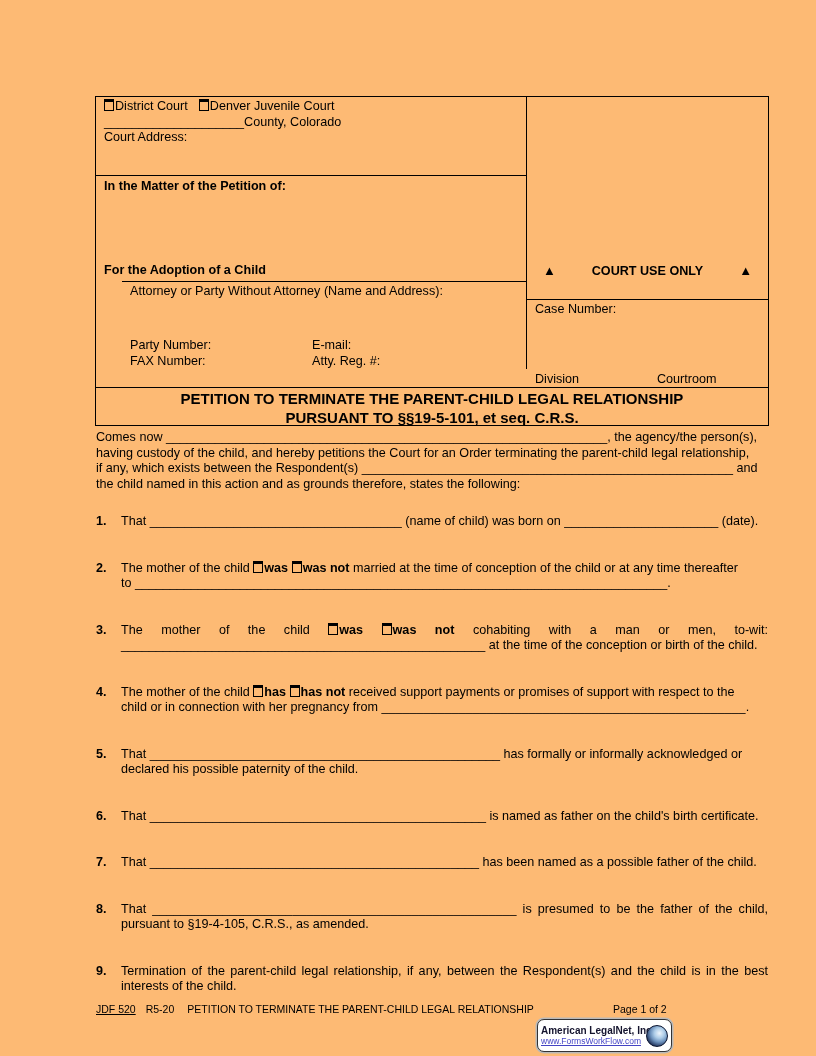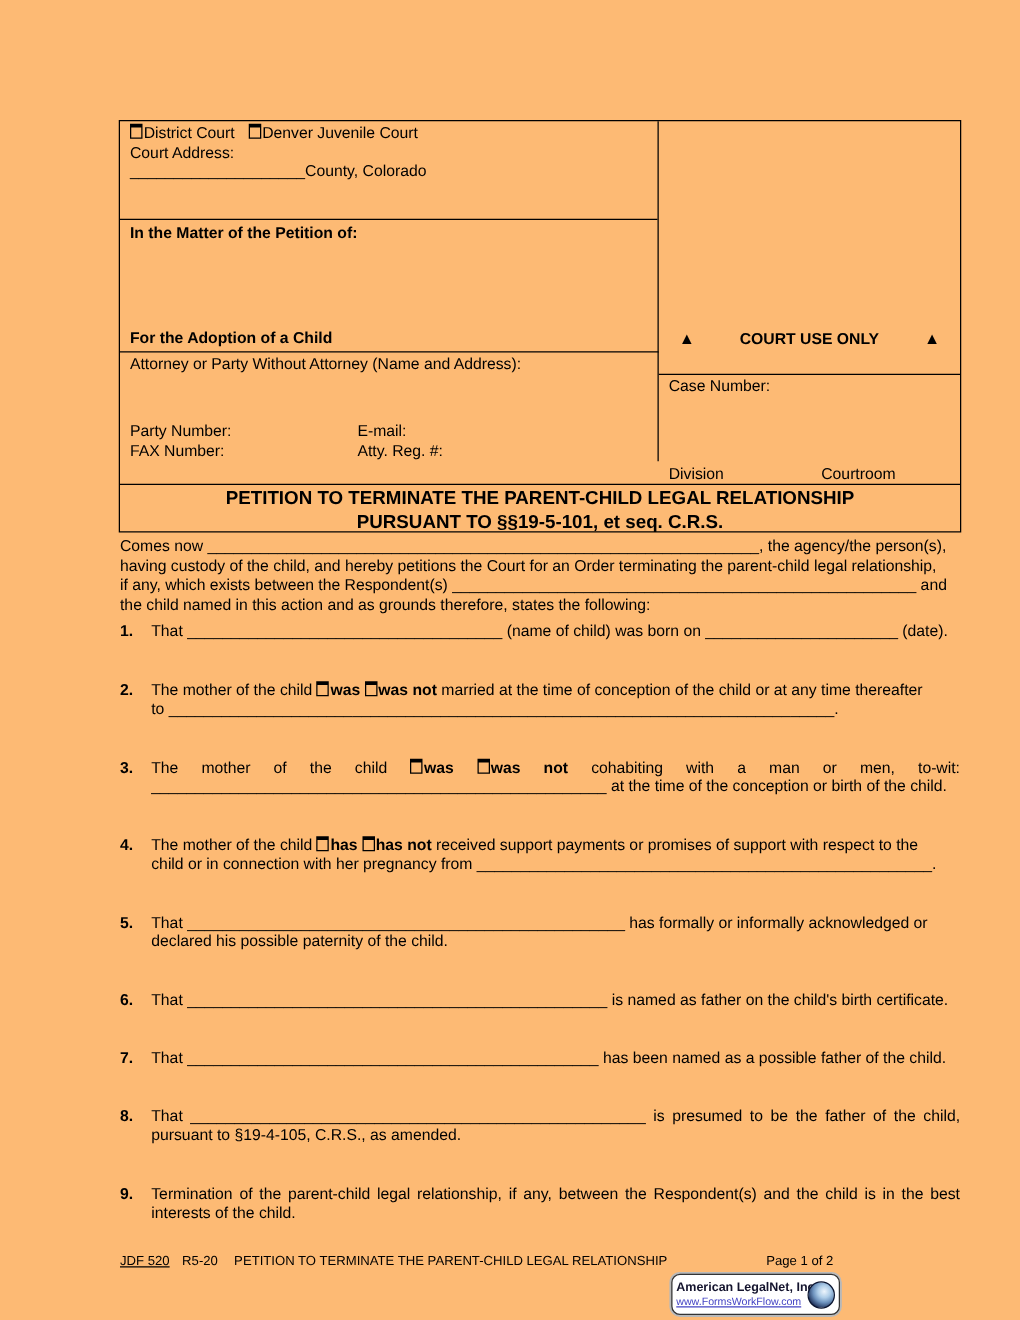--- a/index.html
+++ b/index.html
@@ -5,42 +5,42 @@
   html,body{margin:0;padding:0;background:#fff;}
   .page{position:relative;width:816px;height:1056px;background:#fdba74;overflow:hidden;
         font-family:"Liberation Sans","DejaVu Sans",sans-serif;font-size:12.6px;color:#000;}
   b{font-weight:bold;}
   
   .caption{position:absolute;left:95px;top:96px;width:672px;border:1.5px solid #000;
            display:grid;grid-template-columns:431px 1fr;}
   .cell{box-sizing:border-box;position:relative;}
   .r1l{height:184px;border-right:1.5px solid #000;padding:2px 8px;line-height:15.5px;}
   .r1r{height:184px;}
-  .r2l{height:88px;border-top:1.5px solid #000;border-right:1.5px solid #000;padding:2px 8px;}
+  .r2l{height:88px;border-top:1.5px solid #000;border-right:1.5px solid #000;padding:2px 8px;margin-left:26px;}
   .r2r{height:88px;border-top:1.5px solid #000;padding:2px 8px;margin-top:18px;}
   .titlecell{grid-column:1 / span 2;border-top:1.5px solid #000;height:38px;
              text-align:center;font-weight:bold;font-size:15px;line-height:18.5px;padding-top:2px;box-sizing:border-box;}
   .innerline{position:absolute;left:0;right:0;top:78px;border-top:1.5px solid #000;}
   .matter{position:absolute;left:8px;top:82px;font-weight:bold;}
   .nameline{position:absolute;left:8px;top:108px;}
   .adoption{position:absolute;left:8px;bottom:3px;font-weight:bold;}
   .courtuse{position:absolute;left:0;right:0;bottom:3px;display:flex;align-items:center;
             justify-content:space-between;padding:0 16px;font-weight:bold;}
   .tri{font-size:13px;}
   .contactrows{position:absolute;left:8px;right:4px;bottom:0;line-height:15.5px;}
   .crow{position:relative;}
   .crow .col2{position:absolute;left:182px;}
   .divrow{position:absolute;left:8px;bottom:1px;}
   .divrow .courtroom{position:absolute;left:122px;white-space:nowrap;}
   
   .cb{display:inline-block;width:8px;height:8px;border:1.3px solid #000;border-top-width:3px;
       vertical-align:-1px;margin-right:1px;box-sizing:content-box;}
   
   .bodytext{position:absolute;left:96px;top:430px;width:672px;line-height:15.5px;}
-  .intro{margin-bottom:6px;}
+  .intro{margin-bottom:22px;}
   .item{display:flex;margin-bottom:31px;}
   .item .num{width:25px;flex:0 0 25px;font-weight:bold;}
   .item .content{flex:1;}
   .item .content.just{text-align:justify;}
   .blank{white-space:nowrap;}
   
   .footer{position:absolute;left:96px;top:1003px;width:672px;font-size:10.5px;line-height:12px;}
   .footer .fid{margin-right:10px;text-decoration:underline;}
   .footer .frev{margin-right:13px;}
   .footer .fpage{position:absolute;left:517px;top:0;}
@@ -61,24 +61,24 @@
 <div class="page">
 
   <div class="caption">
 
     <div class="cell r1l">
       <div>
         <span class="cb"></span><span>District Court</span>
         <span style="display:inline-block;width:4px;"></span>
         <span class="cb"></span><span>Denver Juvenile Court</span>
       </div>
-      <div>Court Address:</div>
       <div>
         <span class="blank">____________________</span><span>County, Colorado</span>
       </div>
+      <div>Court Address:</div>
       <div class="innerline"></div>
       <div class="matter">In the Matter of the Petition of:</div>
       <div class="adoption">For the Adoption of a Child</div>
     </div>
 
     <div class="cell r1r">
       <div class="courtuse">
         <span class="tri">▲</span>
         <span>COURT USE ONLY</span>
         <span class="tri">▲</span>

